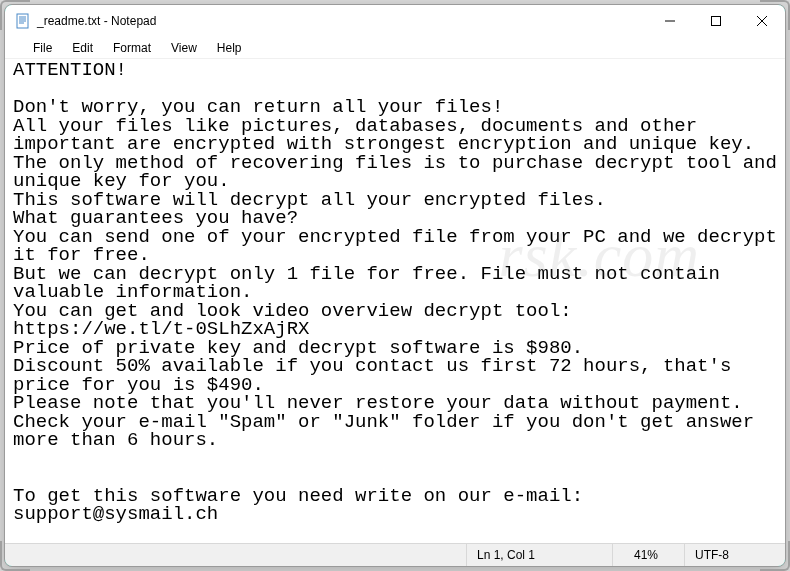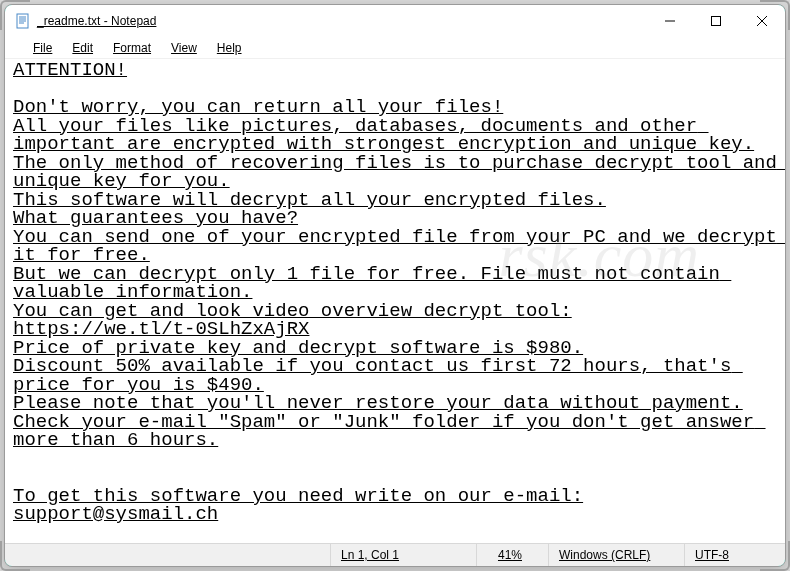--- a/index.html
+++ b/index.html
@@ -17,21 +17,20 @@
       top: 4px;
       width: 782px;
       height: 563px;
       background: #5eead4;
       border: 1px solid #9a9a9a;
       border-radius: 8px;
       display: flex;
       flex-direction: column;
       overflow: hidden;
       box-shadow: 0 4px 16px rgba(0,0,0,0.2);
-      text-decoration: underline;
     }
     .titlebar {
       height: 32px;
       background: #ffffff;
       display: flex;
       align-items: center;
       padding-left: 10px;
       border-bottom: none;
     }
     .titlebar-icon {
@@ -207,21 +206,20 @@
 Reserve e-mail address to contact us:
 supportsys@airmail.cc
 
 Your personal ID:
 0448JIjdmPh8Jto3vmGBdsnQe8EMrLb8BXNNQ0nbbqnBEc6OK</div>
 
   <div class="statusbar">
     <div class="status-spacer"></div>
     <div class="status-cell status-lncol">Ln 1, Col 1</div>
     <div class="status-cell status-zoom">41%</div>
-    <div class="status-cell status-eol">Windows (CRLF)</div>
     <div class="status-cell status-enc">UTF-8</div>
   </div>
 
 </div>
 
 <div class="watermark">rsk.com</div>
 
 <div class="corners" style="left:0;top:0;width:790px;height:571px;">
   <div class="corner tl"></div>
   <div class="corner tr"></div>

